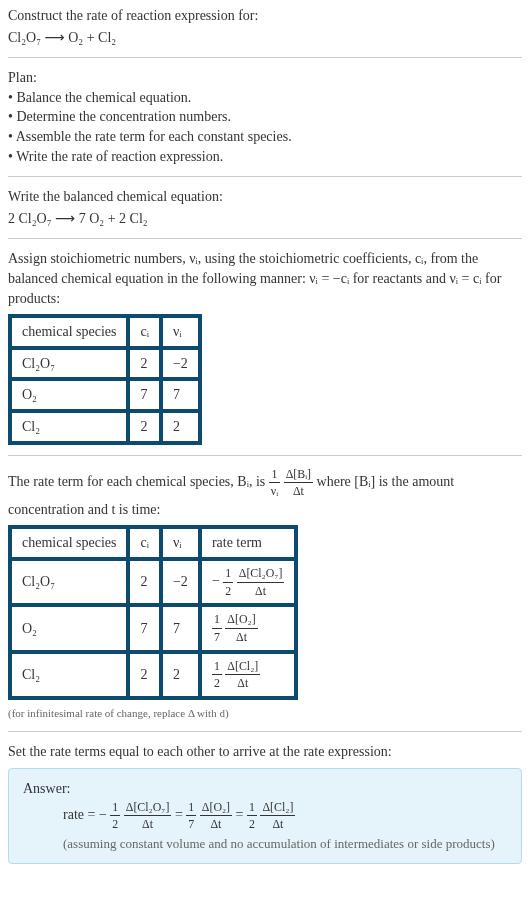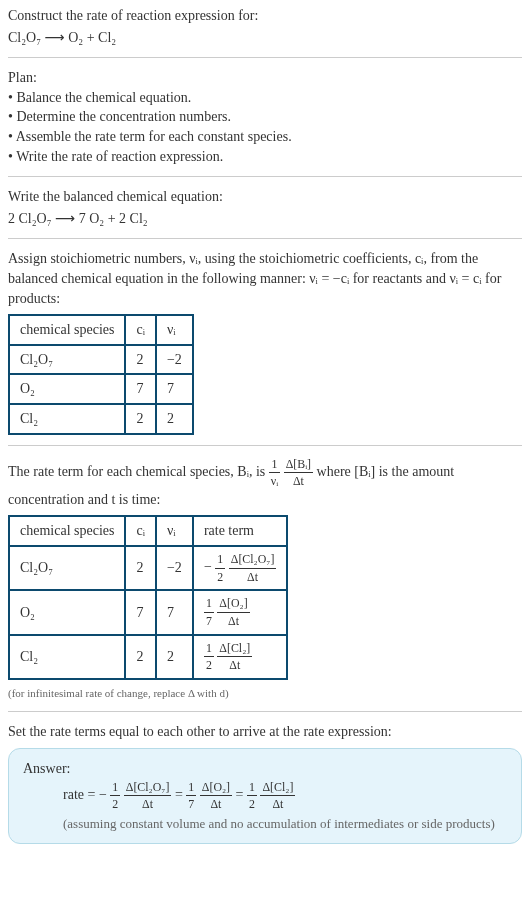--- a/index.html
+++ b/index.html
@@ -18,21 +18,21 @@
     margin: 10px 0;
   }
   .eq {
     margin: 2px 0 6px 0;
   }
   table {
     border-collapse: collapse;
     margin: 6px 0;
   }
   td, th {
-    border: 2px solid #0c4a6e;
+    border: 4px solid #0c4a6e;
     padding: 4px 10px;
     text-align: left;
     font-weight: normal;
   }
   .col-c { text-align: left; }
   .frac {
     display: inline-block;
     vertical-align: middle;
     text-align: center;
     font-size: 0.85em;
@@ -40,21 +40,21 @@
   .frac .num { display:block; border-bottom:1px solid #333; padding: 0 2px; }
   .frac .den { display:block; padding: 0 2px; }
   .note {
     font-size: 11px;
     color: #666;
     margin-top: 2px;
   }
   .answer-box {
     background: #e5f4fb;
     border: 1px solid #b5dbe8;
-    border-radius: 12px;
+    border-radius: 4px;
     padding: 10px 14px;
     margin-top: 6px;
   }
   .answer-box .note {
     font-size: 13px;
     color: #666;
     padding-left: 40px;
   }
   .indent { padding-left: 40px; }
 </style>

